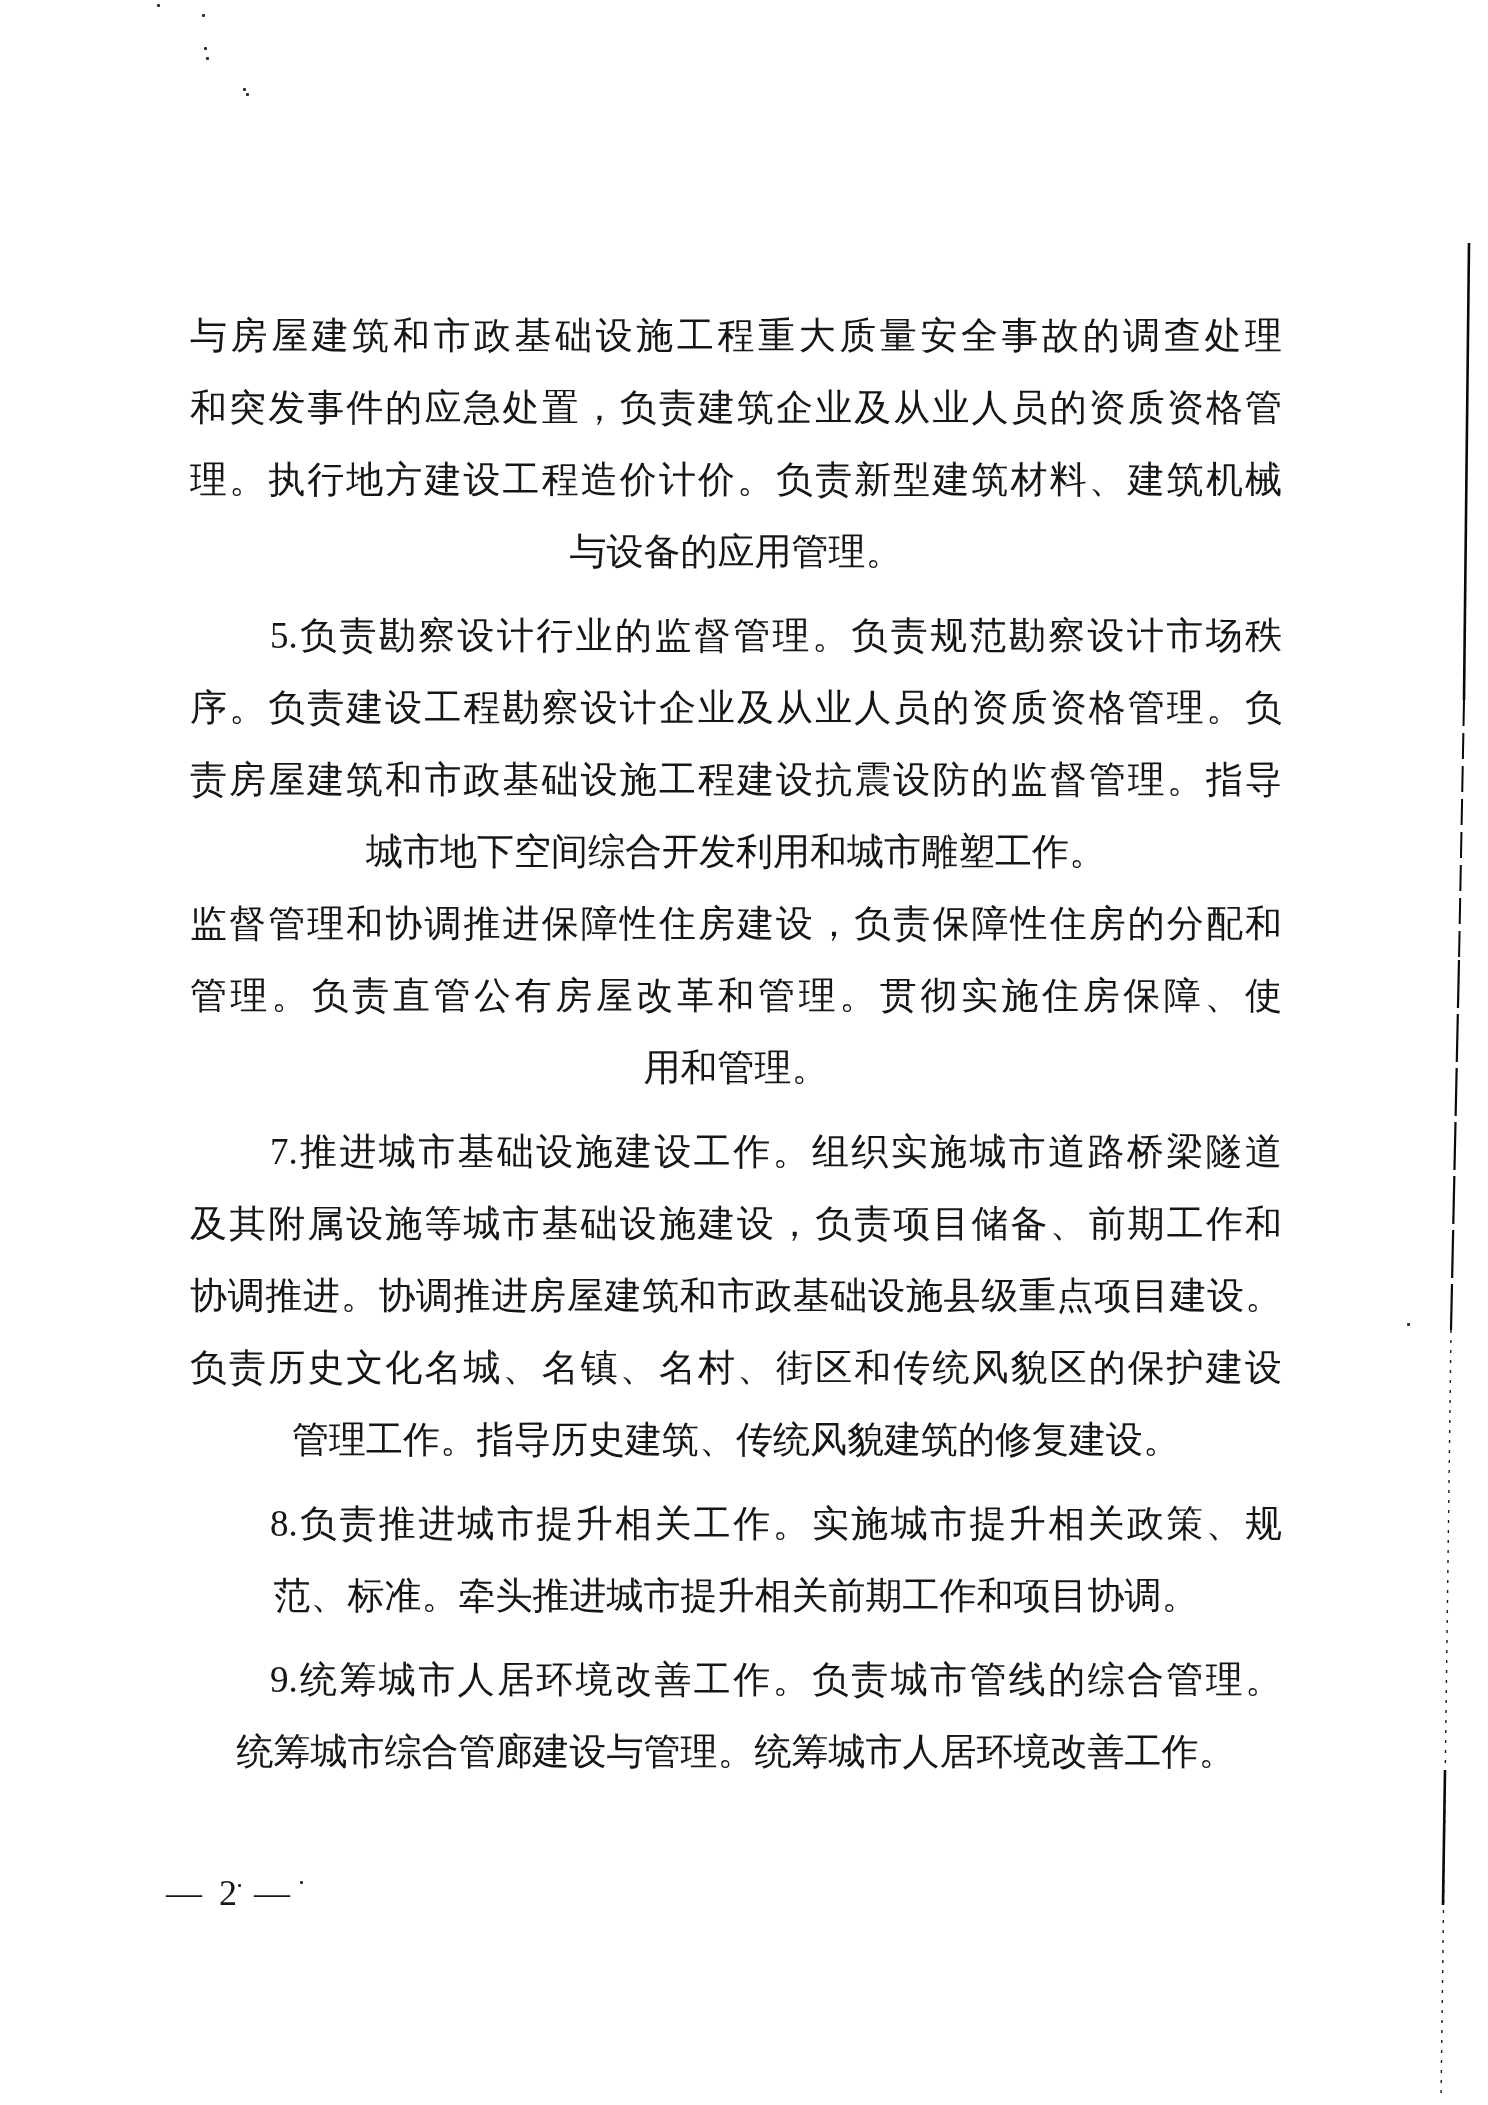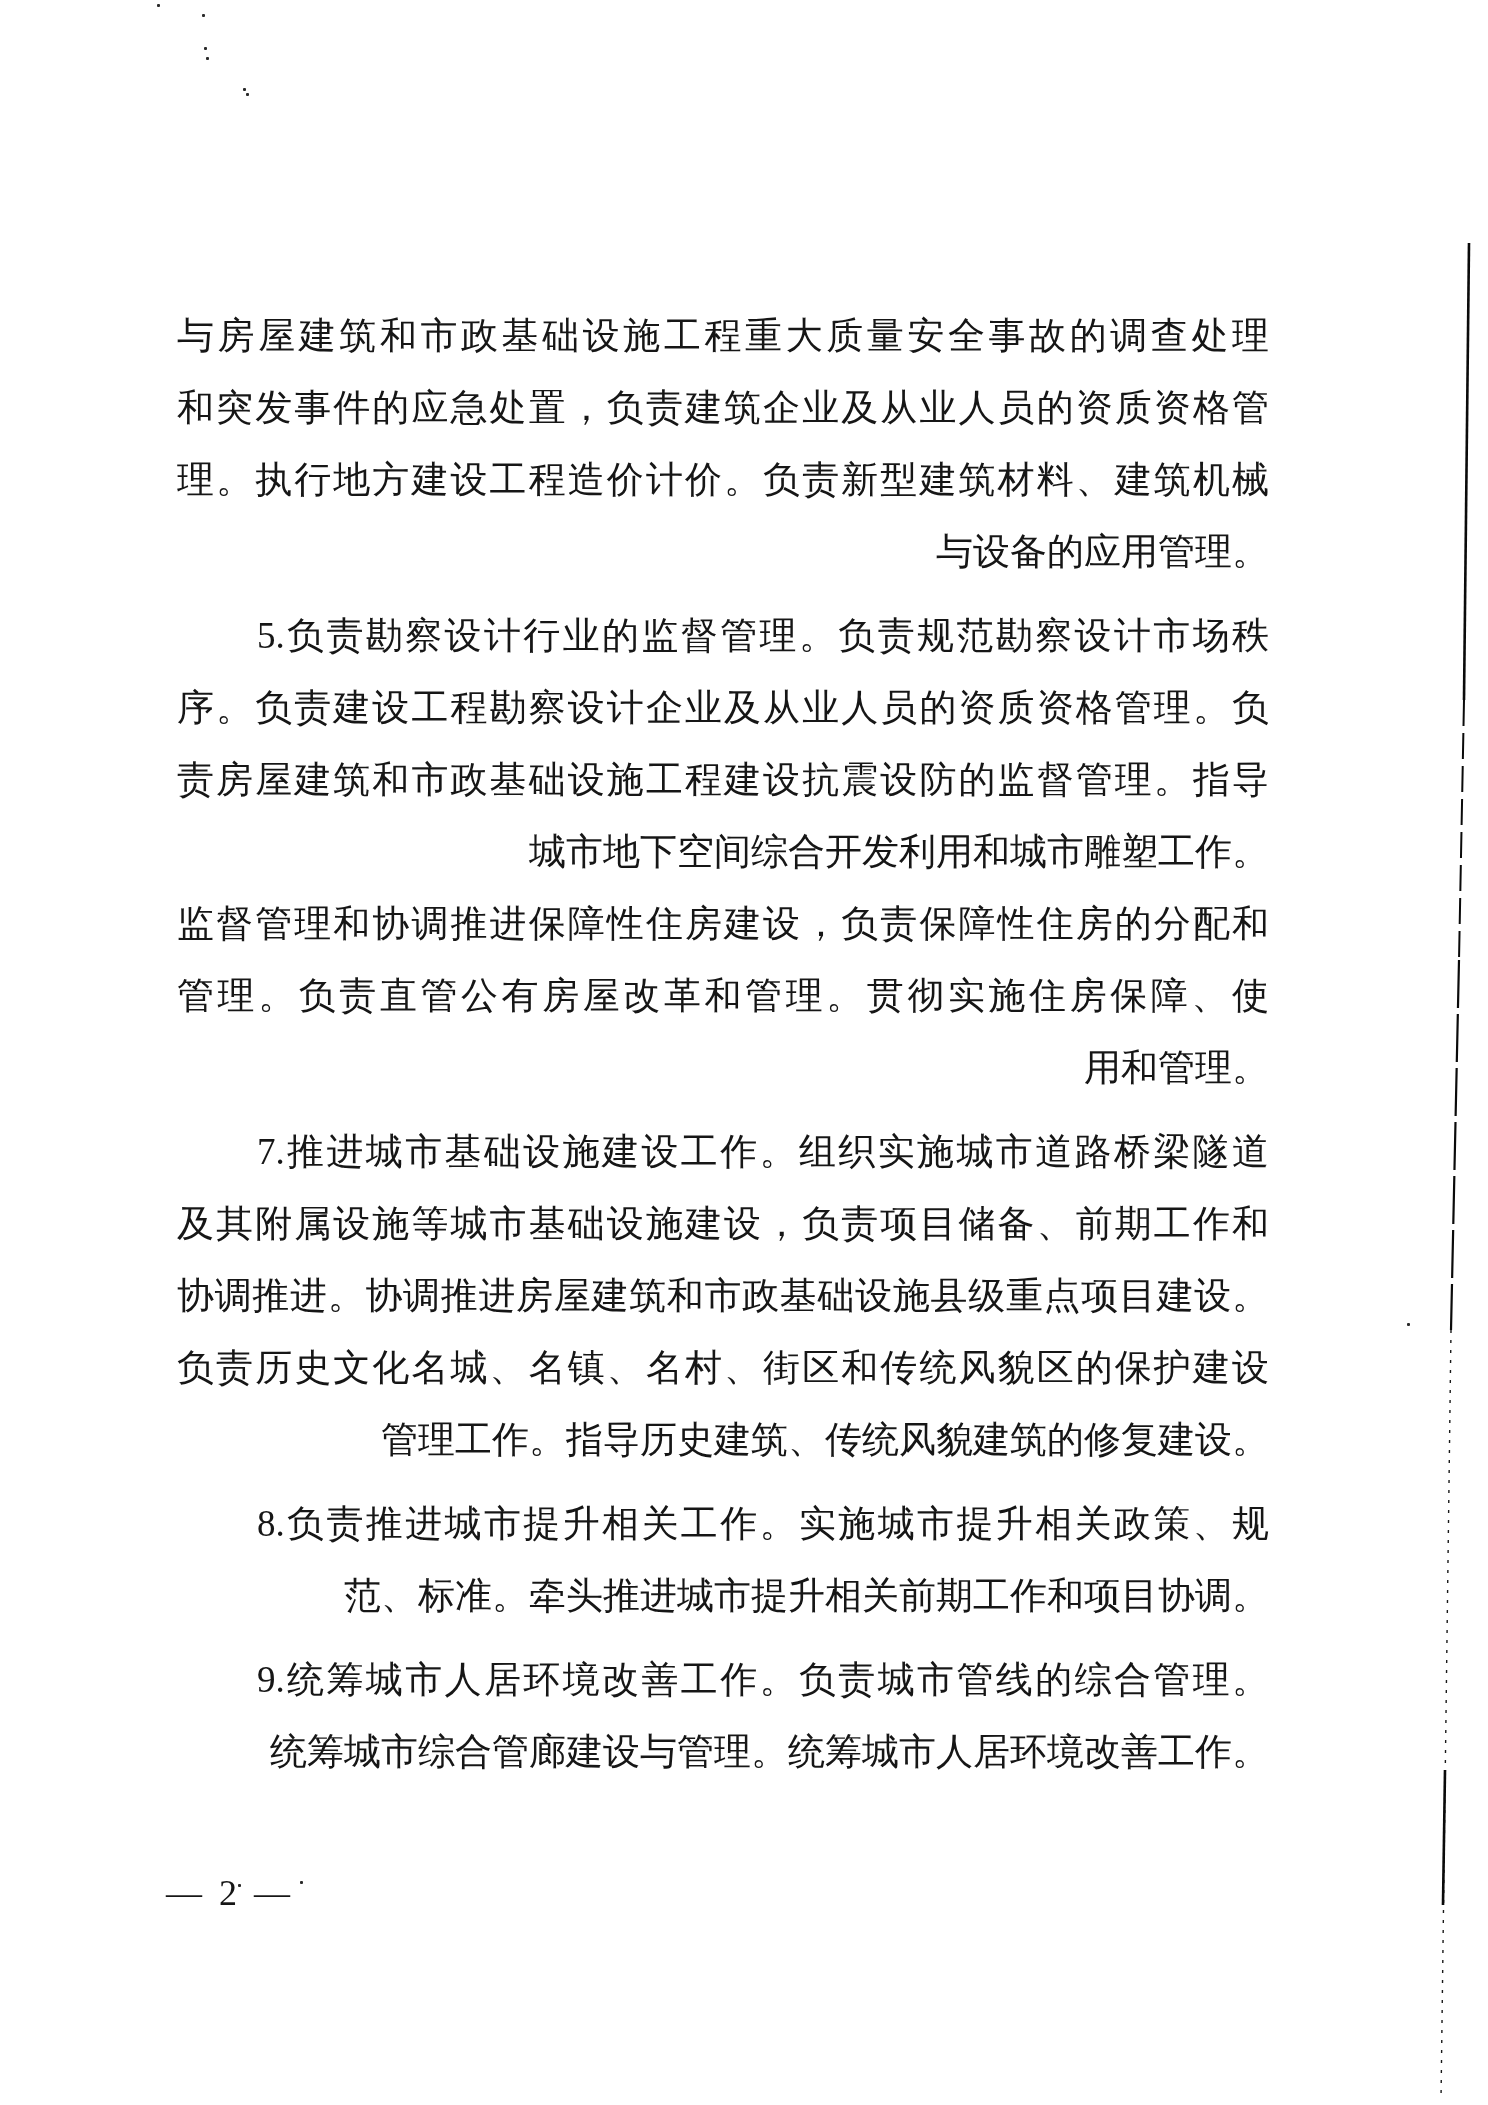--- a/index.html
+++ b/index.html
@@ -11,31 +11,31 @@
     position: relative;
     width: 1488px;
     height: 2105px;
     background: #ffffff;
     overflow: hidden;
     font-family: "Liberation Serif", "DejaVu Serif", serif;
     color: #161616;
   }
   .textblock {
     position: absolute;
-    left: 177px;
+    left: 190px;
     top: 300px;
     width: 1092px;
     font-size: 37px;
     line-height: 72px;
     letter-spacing: 0;
     font-weight: 400;
   }
   .line {
     height: 72px;
-    text-align: right;
+    text-align: center;
     white-space: normal;
     overflow: visible;
   }
   .line.justify {
     text-align: justify;
     text-align-last: justify;
     text-justify: inter-character;
   }
   .line.indent {
     text-indent: 80px;

